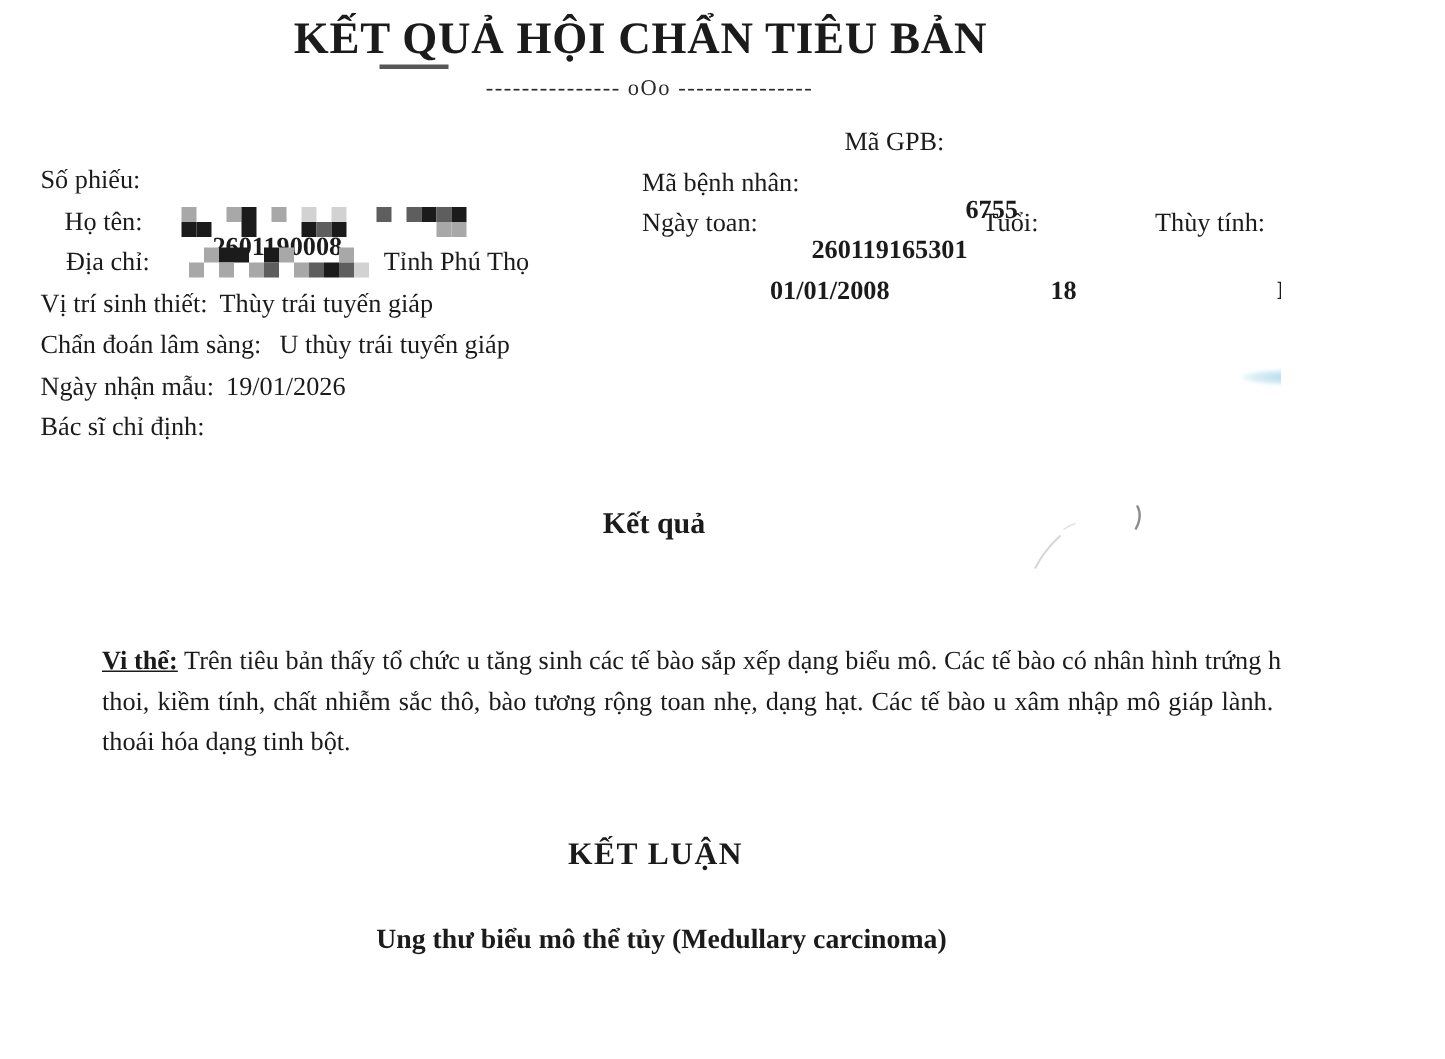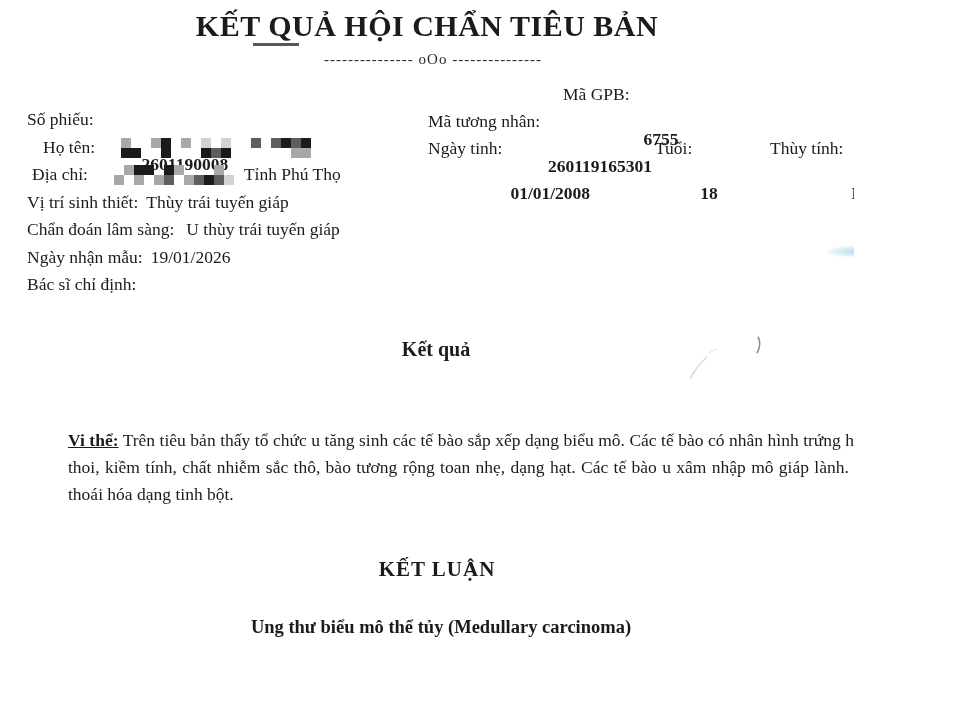--- a/index.html
+++ b/index.html
@@ -66,26 +66,26 @@
   <div class="abs doc-title">KẾT QUẢ HỘI CHẨN TIÊU BẢN</div>
   <div class="abs artifact-underline"></div>
   <div class="abs divider">--------------- oOo ---------------</div>
 
   <div class="abs row fs" style="left:563px;top:84px;">
     <span class="lbl">Mã GPB:</span>
     <span class="val b" style="margin-left:14px;">6755</span>
   </div>
 
   <div class="abs row fs" style="left:428px;top:111px;">
-    <span class="lbl">Mã tương nhân:</span>
+    <span class="lbl">Mã bệnh nhân:</span>
     <span class="val b">260119165301</span>
   </div>
 
   <div class="abs row fs" style="left:428px;top:138px;">
-    <span class="lbl">Ngày tinh:</span>
+    <span class="lbl">Ngày toan:</span>
     <span class="val b">01/01/2008</span>
   </div>
   <div class="abs row fs" style="left:655px;top:138px;">
     <span class="lbl">Tuổi:</span>
     <span class="val b">18</span>
   </div>
   <div class="abs row fs" style="left:770px;top:138px;">
     <span class="lbl">Thùy tính:</span>
     <span class="val b">Nữ</span>
   </div>
@@ -132,21 +132,21 @@
         <i style="background: transparent;"></i>
         <i style="background: transparent;"></i>
         <i style="background: transparent;"></i>
         <i style="background: transparent;"></i>
         <i style="background: transparent;"></i>
         <i style="background: rgb(168, 168, 168);"></i>
         <i style="background: rgb(168, 168, 168);"></i>
       </span>
   </div>
 
-  <div class="abs row fs" style="left:32px;top:164px;justify-content:flex-end;">
+  <div class="abs row fs" style="left:44px;top:164px;justify-content:flex-end;">
     <span class="lbl">Địa chỉ:</span>
     <span class="mosaic" style="margin-left: 26px; grid-template-columns: repeat(12, 10px);">
         <i style="background: transparent;"></i>
         <i style="background: rgb(168, 168, 168);"></i>
         <i style="background: rgb(27, 27, 27);"></i>
         <i style="background: rgb(27, 27, 27);"></i>
         <i style="background: transparent;"></i>
         <i style="background: rgb(27, 27, 27);"></i>
         <i style="background: rgb(168, 168, 168);"></i>
         <i style="background: transparent;"></i>

